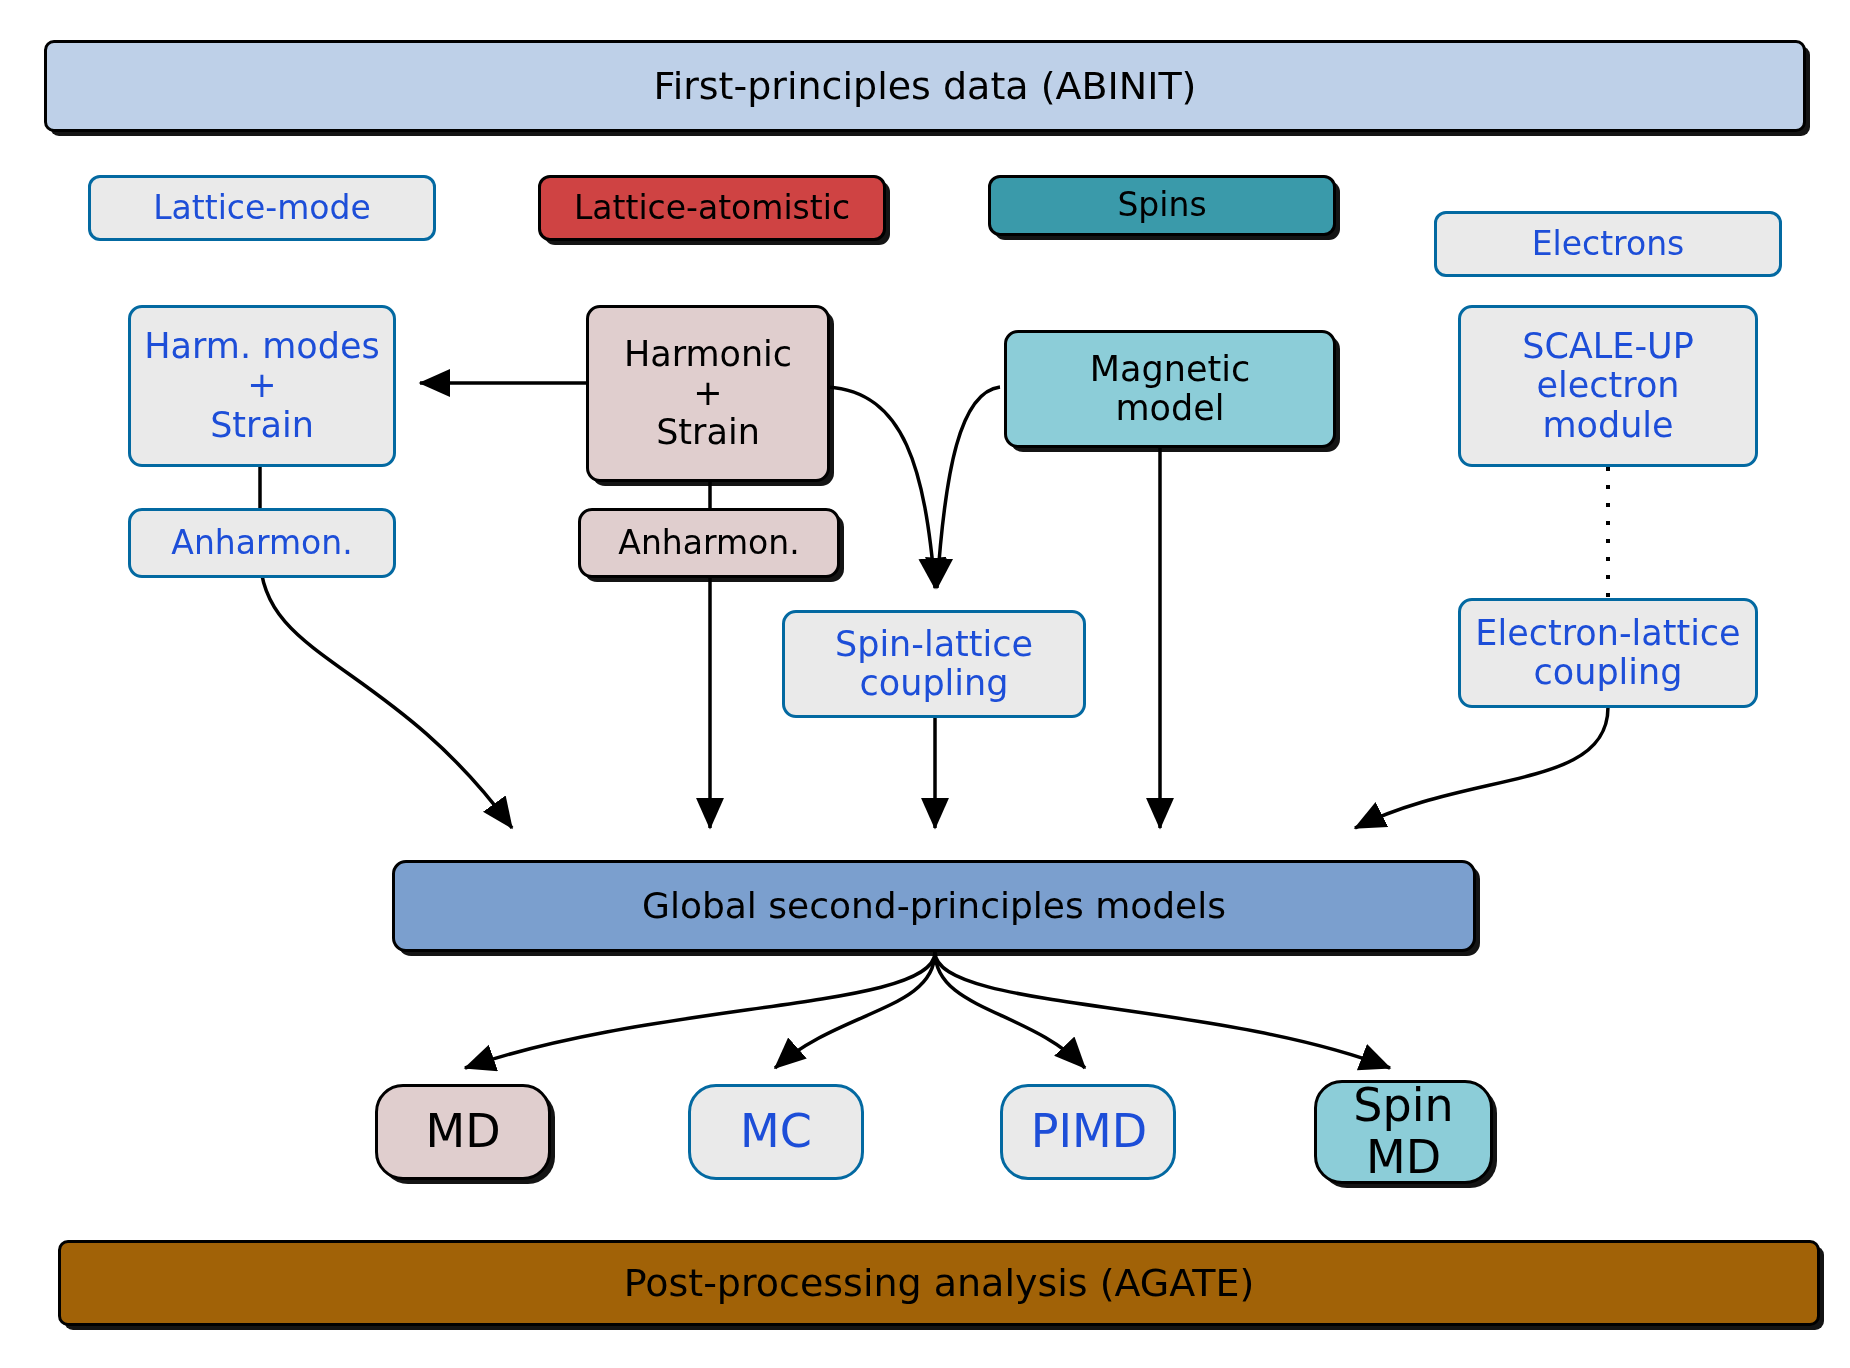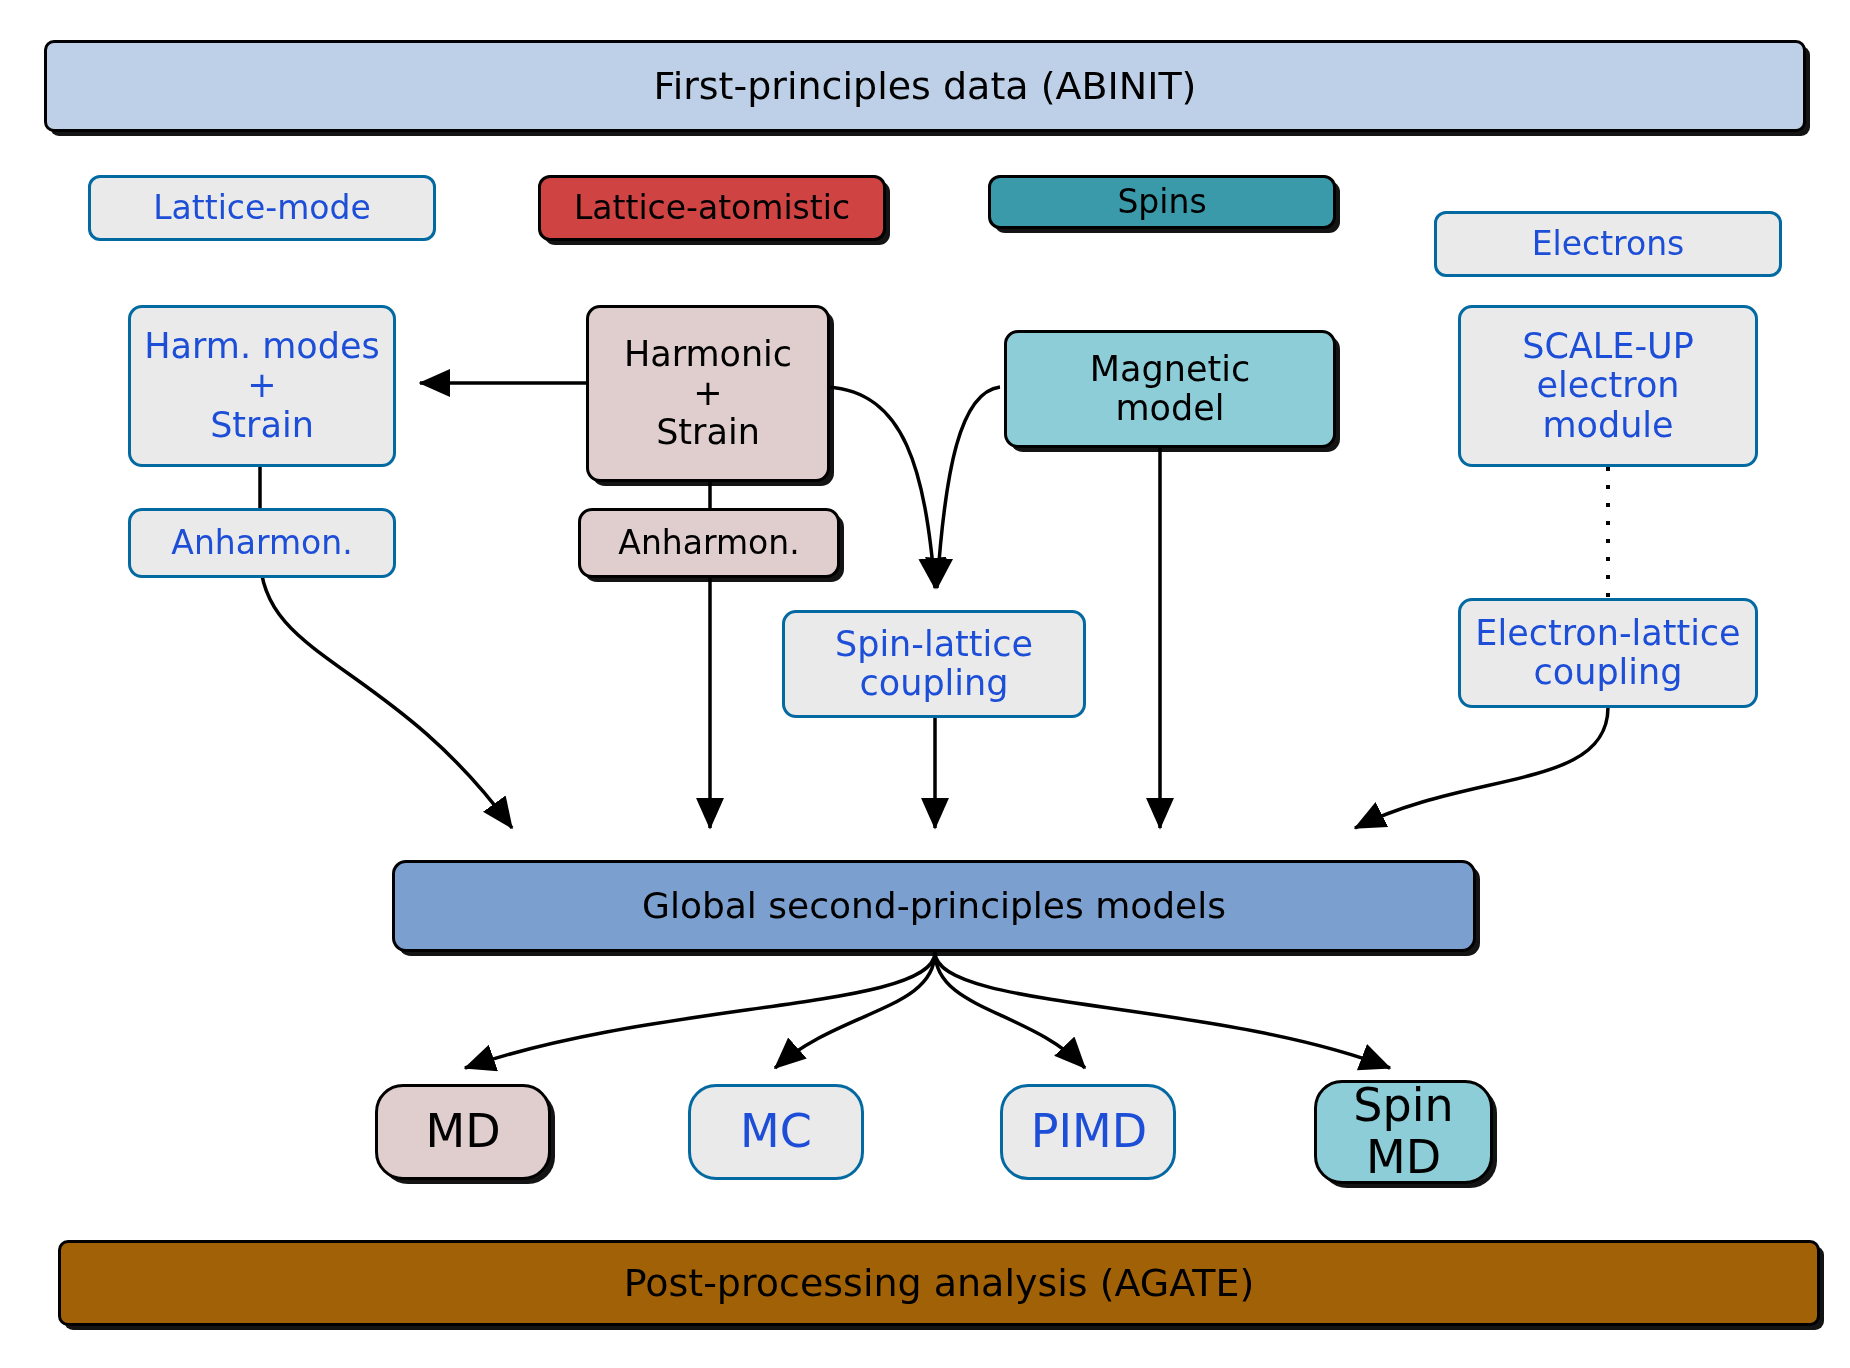--- a/index.html
+++ b/index.html
@@ -108,21 +108,21 @@
   </div>
 
   <div class="node dim catbox" style="left:88px; top:175px; width:348px; height:66px;">
     <span>Lattice-mode</span>
   </div>
 
   <div class="node active catbox" style="left:538px; top:175px; width:348px; height:66px; background:#cf4343;">
     <span>Lattice-atomistic</span>
   </div>
 
-  <div class="node active catbox" style="left:988px; top:175px; width:348px; height:54px; background:#3a9aaa;">
+  <div class="node active catbox" style="left:988px; top:175px; width:348px; height:61px; background:#3a9aaa;">
     <span>Spins</span>
   </div>
 
   <div class="node dim catbox" style="left:1434px; top:190px; width:348px; height:66px;margin-top:21px;">
     <span>Electrons</span>
   </div>
 
   <div class="node dim bigbox" style="left:128px; top:305px; width:268px; height:162px;">
     <span>Harm. modes
 +

